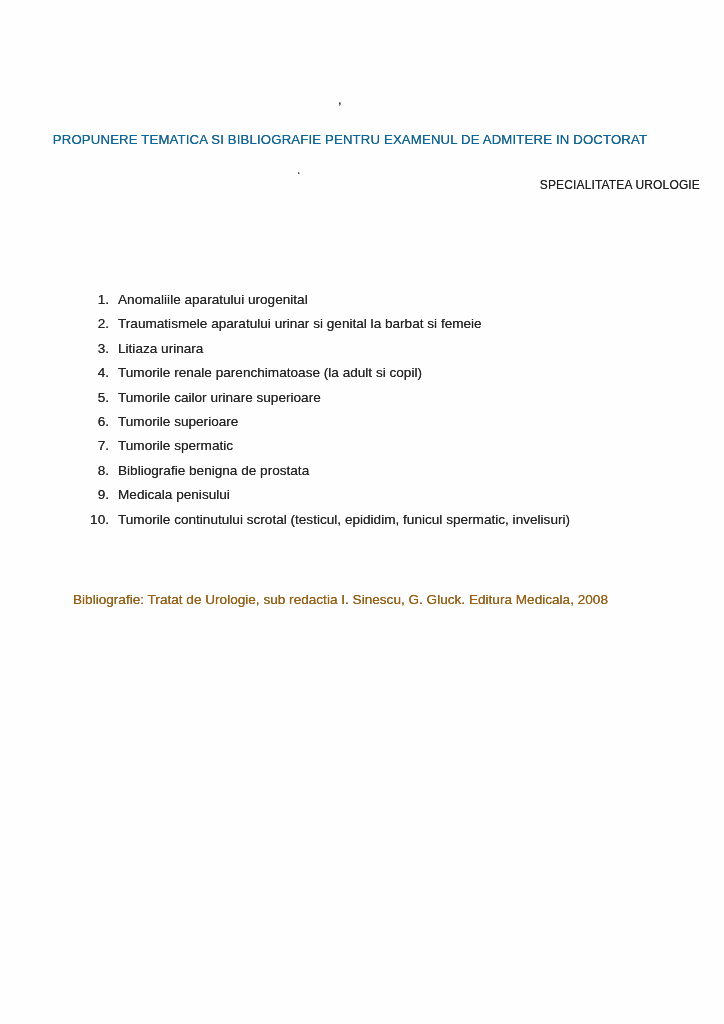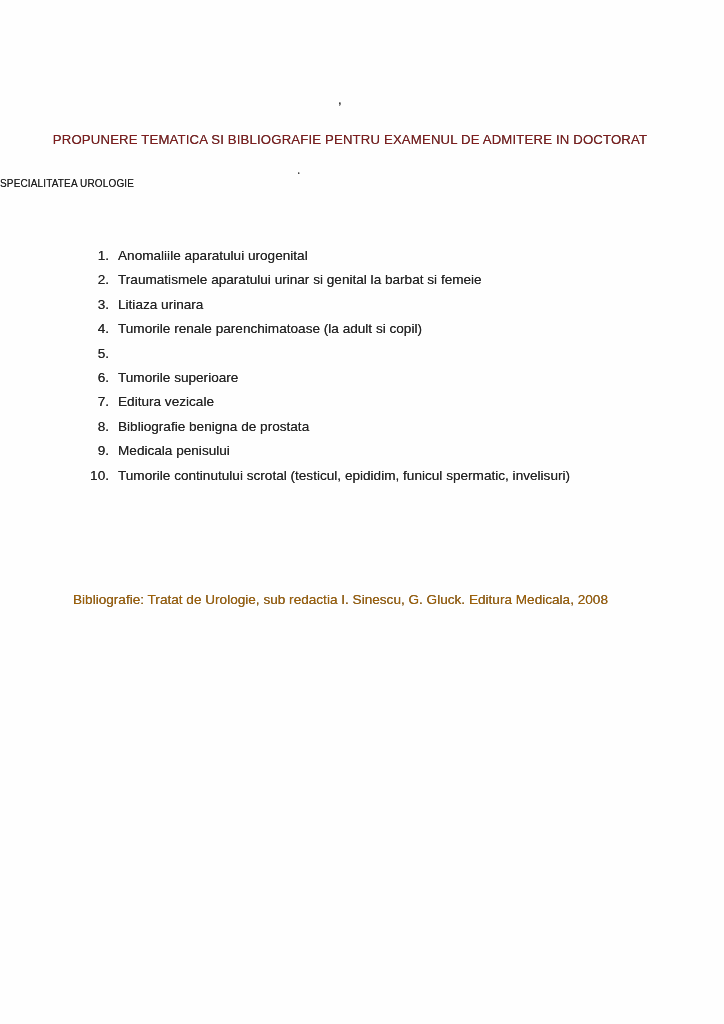--- a/index.html
+++ b/index.html
@@ -27,36 +27,36 @@
   }
   .title {
     position: absolute;
     left: 0;
     top: 132px;
     width: 700px;
     text-align: center;
     font-size: 13.2px;
     letter-spacing: 0.15px;
     font-weight: 400;
-    color: #7f1d1d;
+    color: #0369a1;
   }
   .stray-mid {
     position: absolute;
     left: 297px;
     top: 163px;
     font-size: 12px;
     color: #444;
   }
   .subtitle {
     position: absolute;
     left: 0;
     top: 178px;
     width: 700px;
-    text-align: left;
-    font-size: 10px;
+    text-align: right;
+    font-size: 12px;
     letter-spacing: 0.15px;
     color: #1e1e1e;
   }
   .topic-list {
     position: absolute;
     left: 83px;
     top: 244px;
     width: 560px;
   }
   .list-row {
@@ -68,20 +68,21 @@
     color: #232323;
   }
   .list-num {
     width: 26px;
     text-align: right;
     flex: 0 0 26px;
   }
   .list-text {
     margin-left: 9px;
     white-space: nowrap;
+    margin-top: 44px;
   }
   .biblio {
     position: absolute;
     left: 73px;
     top: 592px;
     font-size: 13.6px;
     color: #a16207;
     white-space: nowrap;
   }
 </style>
@@ -110,28 +111,29 @@
     <div class="list-row">
       <span class="list-num">3.</span>
       <span class="list-text">Litiaza urinara</span>
     </div>
     <div class="list-row">
       <span class="list-num">4.</span>
       <span class="list-text">Tumorile renale parenchimatoase (la adult si copil)</span>
     </div>
     <div class="list-row">
       <span class="list-num">5.</span>
+      <span class="list-text">Tumorile cailor urinare superioare</span>
     </div>
     <div class="list-row">
       <span class="list-num">6.</span>
       <span class="list-text">Tumorile superioare</span>
     </div>
     <div class="list-row">
       <span class="list-num">7.</span>
-      <span class="list-text">Editura vezicale</span>
+      <span class="list-text">Tumorile spermatic</span>
     </div>
     <div class="list-row">
       <span class="list-num">8.</span>
       <span class="list-text">Bibliografie benigna de prostata</span>
     </div>
     <div class="list-row">
       <span class="list-num">9.</span>
       <span class="list-text">Medicala penisului</span>
     </div>
     <div class="list-row">

